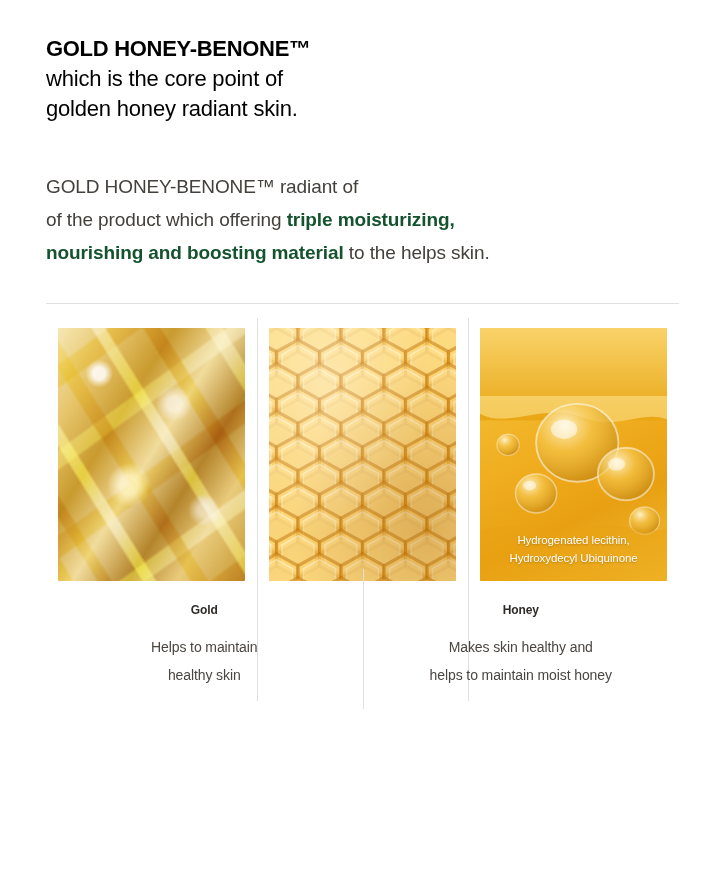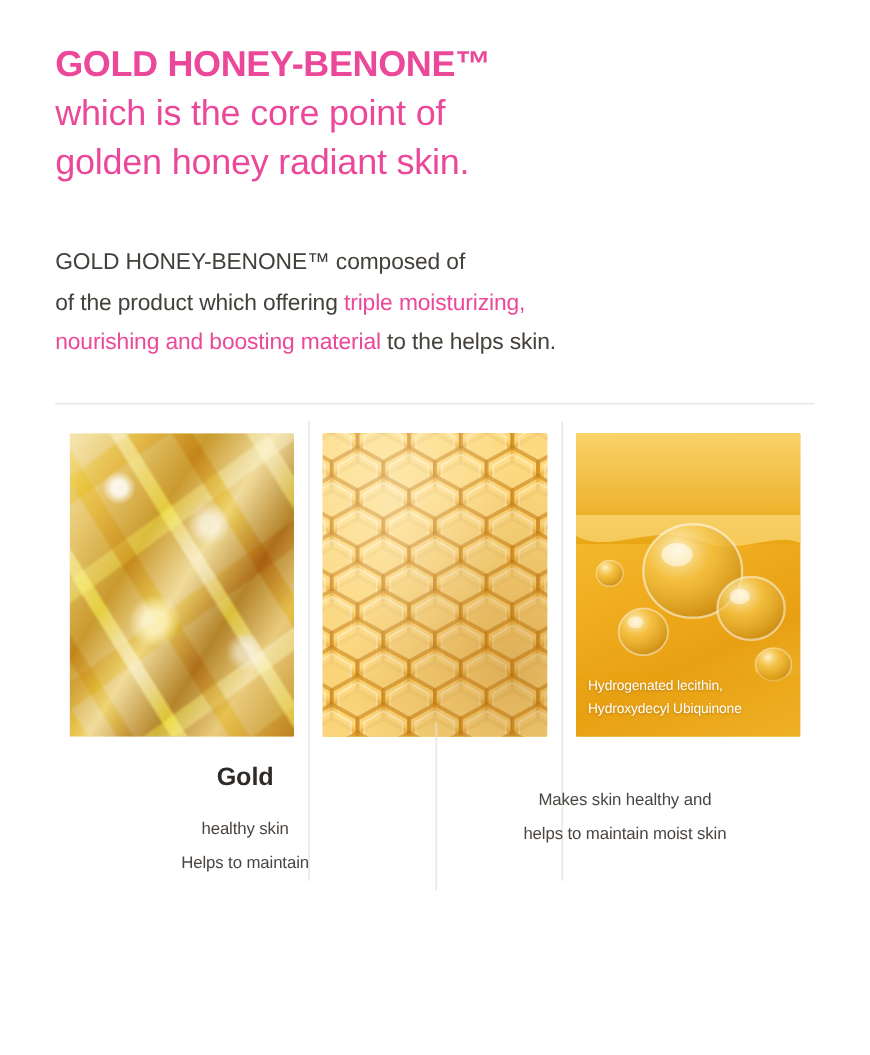--- a/index.html
+++ b/index.html
@@ -19,44 +19,45 @@
     position: relative;
     width: 725px;
     height: 879px;
     box-sizing: border-box;
     padding: 0 46px;
   }
 
   
   .headline {
     margin-top: 34px;
-    font-size: 30px;
+    font-size: 22px;
     line-height: 1.36;
     font-weight: 400;
-    color: #ec4899;
+    color: #000000;
     letter-spacing: -0.2px;
   }
   .headline .strong {
     font-weight: 700;
     letter-spacing: -0.3px;
   }
   .headline .line {
     display: block;
   }
 
   
   .body-copy {
     margin-top: 46px;
     font-size: 19px;
     line-height: 1.75;
     color: #44403c;
     letter-spacing: -0.1px;
   }
   .body-copy .hl {
-    color: #ec4899;
+    color: #14532d;
+    font-weight: bold;
   }
 
   
   .divider {
     margin-top: 34px;
     height: 1px;
     background: #e2e0dd;
     width: 100%;
   }
 
@@ -133,20 +134,21 @@
   .sw-ide .drops { position: absolute; inset: 0; }
   .sw-ide .drops svg { display: block; width: 100%; height: 100%; }
   .sw-ide .caption {
     position: absolute;
     left: 10px;
     right: 10px;
     bottom: 14px;
     color: #ffffff;
     font-size: 11.5px;
     line-height: 1.6;
+    text-align: center;
     text-shadow: 0 1px 2px rgba(120,78,6,0.45);
     letter-spacing: -0.1px;
   }
 
   
   .labels {
     display: flex;
     margin-top: 22px;
   }
   .lab-col {
@@ -159,21 +161,21 @@
   .lab-col + .lab-col::before {
     content: "";
     position: absolute;
     left: 0;
     top: -34px;
     height: 140px;
     width: 1px;
     background: #e2e0dd;
   }
   .lab-title {
-    font-size: 21px;
+    font-size: 12px;
     font-weight: 700;
     color: #2f2b28;
     letter-spacing: -0.1px;
   }
   .lab-desc {
     margin-top: 16px;
     font-size: 14px;
     line-height: 2;
     color: #4a4541;
     letter-spacing: -0.1px;
@@ -185,21 +187,21 @@
 
 <div class="page">
 
   <div class="headline">
     <span class="line strong">GOLD HONEY-BENONE™</span>
     <span class="line">which is the core point of</span>
     <span class="line">golden honey radiant skin.</span>
   </div>
 
   <div class="body-copy">
-    <div>GOLD HONEY-BENONE™ composed of</div>
+    <div>GOLD HONEY-BENONE™ radiant of</div>
     <div><span>of the product which offering </span><span class="hl">triple moisturizing,</span></div>
     <div><span class="hl">nourishing and boosting material</span><span> to the helps skin.</span></div>
   </div>
 
   <div class="divider"></div>
 
   <div class="ingredients">
 
     <div class="ing-col">
       <div class="swatch sw-gold"></div>
@@ -329,28 +331,29 @@
       </div>
     </div>
 
   </div>
 
   <div class="labels">
 
     <div class="lab-col">
       <div class="lab-title">Gold</div>
       <div class="lab-desc">
+        <span class="l">Helps to maintain</span>
         <span class="l">healthy skin</span>
-        <span class="l">Helps to maintain</span>
       </div>
     </div>
 
     <div class="lab-col">
+      <div class="lab-title">Honey</div>
       <div class="lab-desc">
         <span class="l">Makes skin healthy and</span>
-        <span class="l">helps to maintain moist skin</span>
+        <span class="l">helps to maintain moist honey</span>
       </div>
     </div>
 
 
   </div>
 
 </div>
 
 </body></html>

